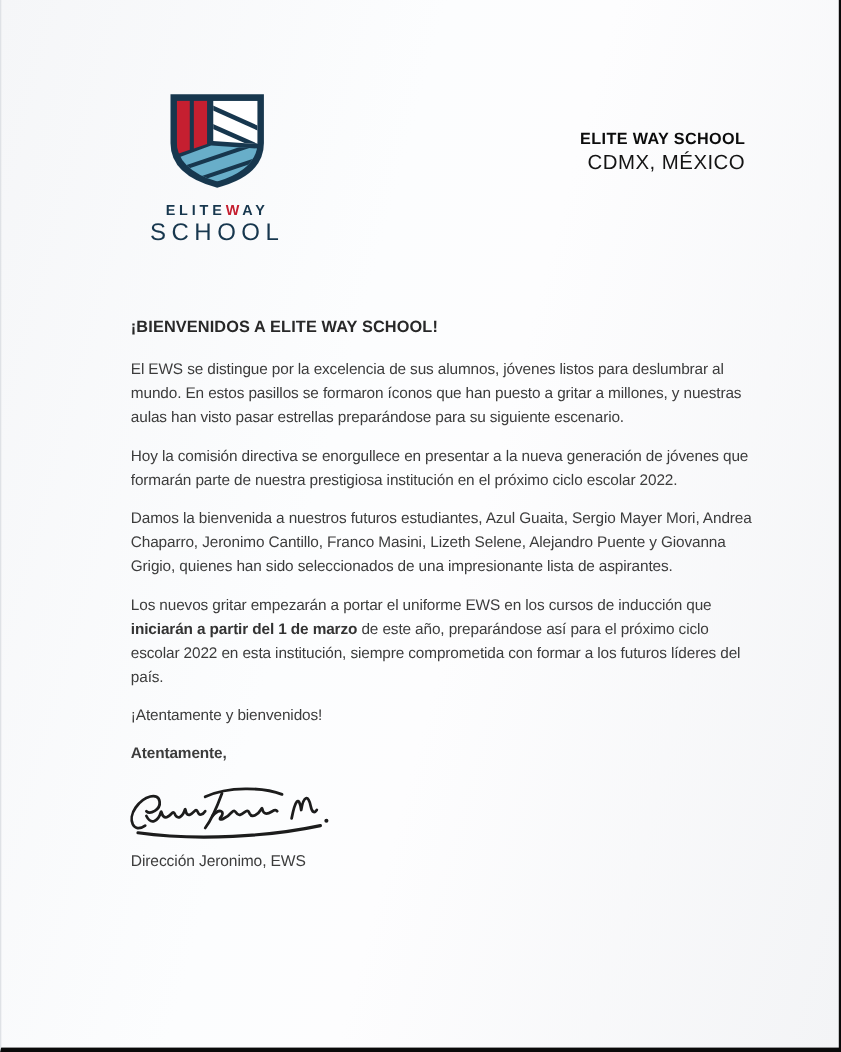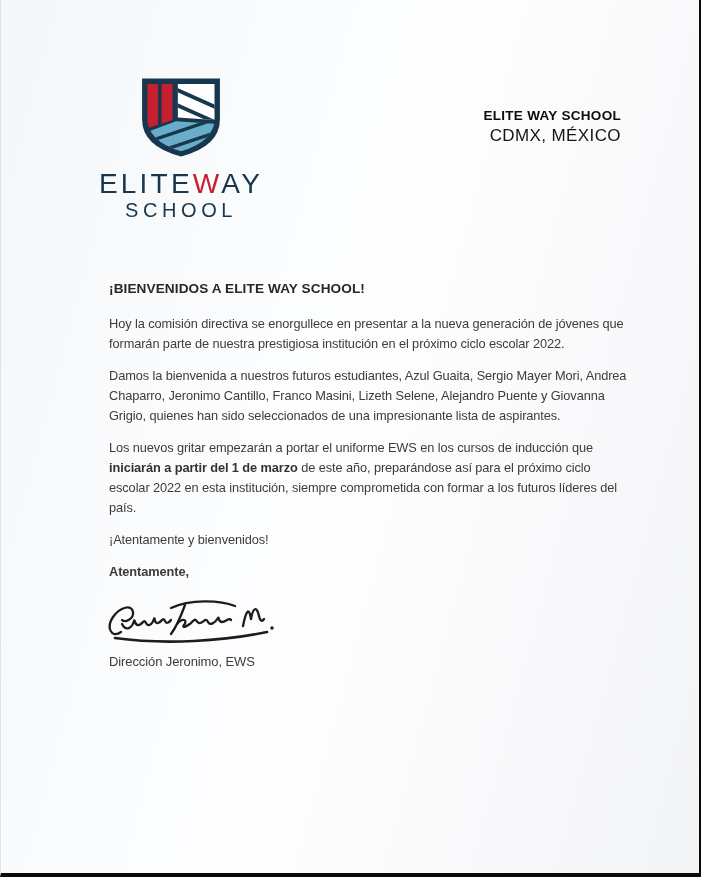--- a/index.html
+++ b/index.html
@@ -27,22 +27,22 @@
   }
   .logo-block {
     width: 150px;
     display: flex;
     flex-direction: column;
     align-items: center;
   }
   .shield { display: block; }
   .wordmark-line1 {
     margin-top: 9px;
-    font-weight: 400;
-    font-size: 28px;
+    font-weight: 700;
+    font-size: 12px;
     letter-spacing: 3.2px;
     color: #17374e;
     white-space: nowrap;
     line-height: 1.05;
   }
   .wordmark-accent { color: #c51f30; }
   .wordmark-line2 {
     font-weight: 400;
     font-size: 20px;
     letter-spacing: 4.6px;
@@ -137,20 +137,21 @@
       <div class="school-name">ELITE WAY SCHOOL</div>
       <div class="school-location">CDMX, MÉXICO</div>
     </div>
 
   </header>
 
   <main class="letter-body">
 
     <h1 class="letter-heading">¡BIENVENIDOS A ELITE WAY SCHOOL!</h1>
 
+    <p class="para">El EWS se distingue por la excelencia de sus alumnos, jóvenes listos para deslumbrar al mundo. En estos pasillos se formaron íconos que han puesto a gritar a millones, y nuestras aulas han visto pasar estrellas preparándose para su siguiente escenario.</p>
 
     <p class="para">Hoy la comisión directiva se enorgullece en presentar a la nueva generación de jóvenes que formarán parte de nuestra prestigiosa institución en el próximo ciclo escolar 2022.</p>
 
     <p class="para">Damos la bienvenida a nuestros futuros estudiantes, Azul Guaita, Sergio Mayer Mori, Andrea Chaparro, Jeronimo Cantillo, Franco Masini, Lizeth Selene, Alejandro Puente y Giovanna Grigio, quienes han sido seleccionados de una impresionante lista de aspirantes.</p>
 
     <p class="para"><span>Los nuevos gritar empezarán a portar el uniforme EWS en los cursos de inducción que </span><strong>iniciarán a partir del 1 de marzo</strong><span> de este año, preparándose así para el próximo ciclo escolar 2022 en esta institución, siempre comprometida con formar a los futuros líderes del país.</span></p>
 
     <p class="closing">¡Atentamente y bienvenidos!</p>
 
     <p class="salutation">Atentamente,</p>

